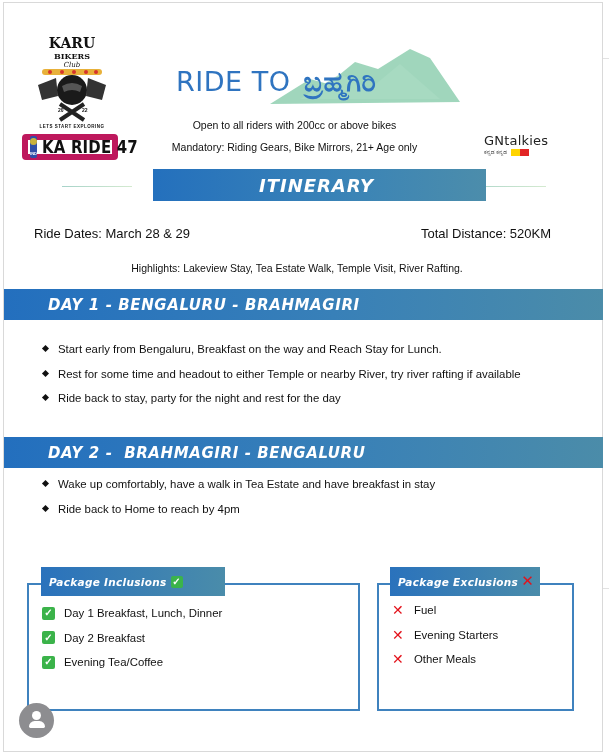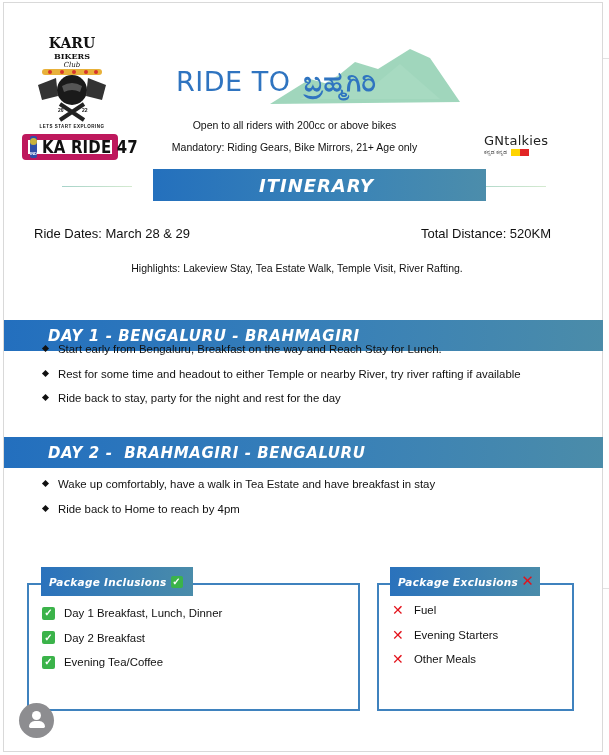--- a/index.html
+++ b/index.html
@@ -42,35 +42,35 @@
   .itin-banner span { color:#fff; font-size:18px; font-weight:bold; font-style:italic; letter-spacing:1px; font-family:"DejaVu Sans", sans-serif; margin-left:-6px; }
 
   .ride-dates { position:absolute; left:34px; top:226px; font-size:13px; }
   .total-distance { position:absolute; left:421px; top:226px; font-size:13px; }
   .highlights { position:absolute; left:0; width:609px; top:262px; text-align:center; font-size:10.5px; }
   .highlights span { margin-left:-15px; }
 
   
   .day-header { position:absolute; left:4px; width:599px; height:31px; background:linear-gradient(90deg,#236fbe 0%,#3880b8 55%,#4b8ca9 100%); display:flex; align-items:center; }
   .day-header span { color:#fff; font-weight:bold; font-style:italic; font-size:15px; letter-spacing:0.6px; margin-left:44px; font-family:"DejaVu Sans", sans-serif; white-space:pre; }
-  .day1 { top:320px; }
+  .day1 { top:289px; }
   .day2 { top:437px; }
 
   .bullets { position:absolute; left:43px; margin:0; padding:0; list-style:none; }
   .bullets li { position:relative; font-size:11.4px; height:24.5px; line-height:14px; padding-left:15px; white-space:nowrap; }
   .bullets li .dia { position:absolute; left:0; top:4px; width:5px; height:5px; background:#111; transform:rotate(45deg); }
   .b1 { top:342px; }
   .b2 { top:477px; }
 
   
   .pkg-box { position:absolute; border:2px solid #3f82be; box-sizing:border-box; background:#fff; }
   .inc-box { left:27px; top:583px; width:333px; height:128px; }
   .exc-box { left:377px; top:583px; width:197px; height:128px; }
   .pkg-tab { position:absolute; height:29px; background:linear-gradient(90deg,#2a72bc,#4a8caa); display:flex; align-items:center; box-sizing:border-box; padding-left:8px; }
-  .inc-tab { left:41px; top:567px; width:152px; }
+  .inc-tab { left:41px; top:567px; width:184px; }
   .exc-tab { left:390px; top:567px; width:150px; }
   .pkg-tab .lbl { color:#fff; font-style:italic; font-weight:bold; font-size:10.5px; letter-spacing:0.3px; font-family:"DejaVu Sans", sans-serif; white-space:nowrap; }
   .check { display:inline-flex; width:12px; height:12px; border-radius:2px; background:#3bb34a; color:#fff; font-size:10px; font-weight:bold; align-items:center; justify-content:center; line-height:1; }
   .xmark { color:#e3121b; font-weight:bold; font-size:14px; line-height:1; font-family:"DejaVu Sans", sans-serif; }
   .pkg-tab .check { margin-left:4px; }
   .pkg-tab .xmark { margin-left:3px; font-size:15px; }
 
   .pkg-list { position:absolute; margin:0; padding:0; list-style:none; }
   .pkg-list li { display:flex; align-items:center; height:24.5px; font-size:11.4px; white-space:nowrap; }
   .inc-list { left:42px; top:601px; }

